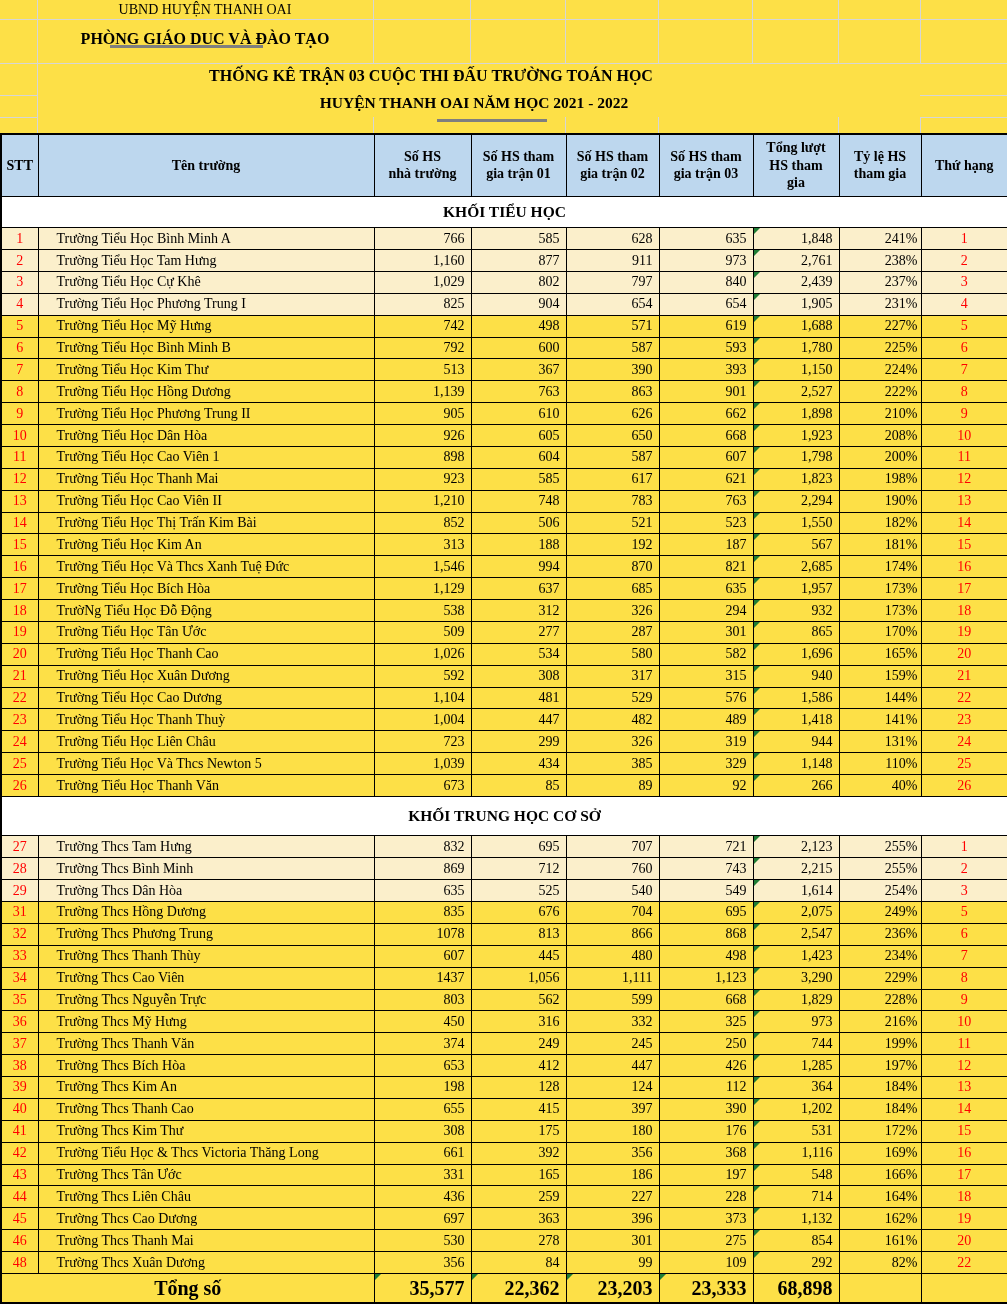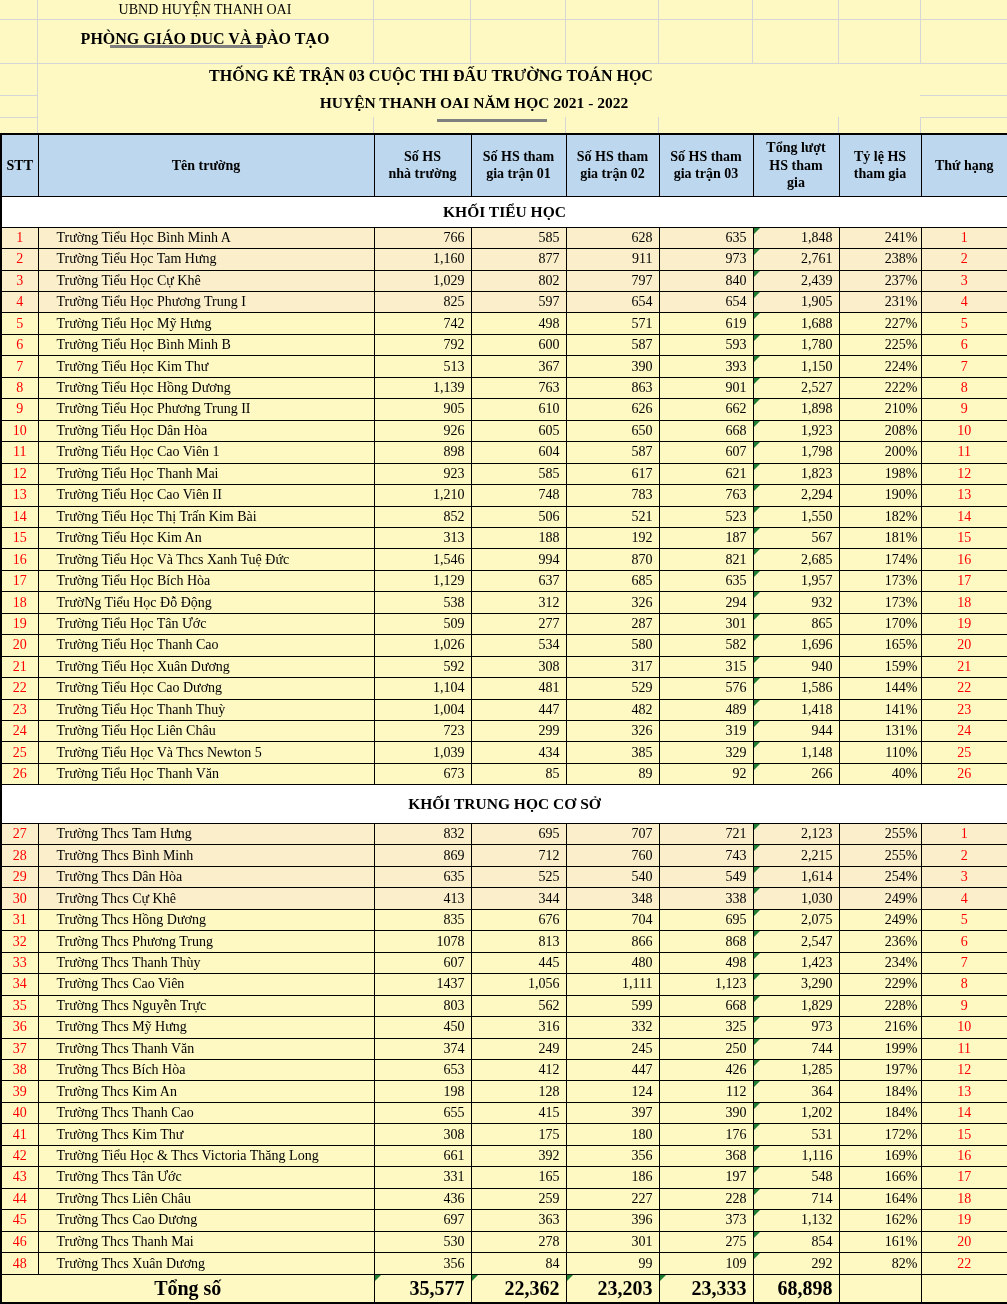--- a/index.html
+++ b/index.html
@@ -6,21 +6,21 @@
     --header-fill:#BDD7EE;
     --highlight-fill:#FBEFCB;
     --accent-red:#FF0000;
     --triangle-green:#1F7D35;
     --grid-faint:#D6D6D6;
     --underline-gray:#7F7F7F;
     --border-black:#000000;
   }
   html,body{margin:0;padding:0;background:#ffffff;}
   body{width:1007px;height:1304px;font-family:"Liberation Serif","DejaVu Serif",serif;color:#000;}
-  .sheet{position:relative;width:1007px;height:1304px;background:#fef9c3;overflow:hidden;}
+  .sheet{position:relative;width:1007px;height:1304px;background:#fde047;overflow:hidden;}
 
   
   .gl{position:absolute;background:var(--grid-faint);}
 
   .letterhead1{position:absolute;left:37px;top:2px;width:336px;text-align:center;font-size:14px;white-space:nowrap;}
   .letterhead2{position:absolute;left:37px;top:30px;width:336px;text-align:center;font-size:16px;font-weight:bold;white-space:nowrap;}
   .rule1{position:absolute;left:110px;top:45px;width:153px;height:3px;background:var(--underline-gray);}
   .title1{position:absolute;left:37px;top:67px;width:788px;text-align:center;font-size:16px;font-weight:bold;white-space:nowrap;}
   .title2{position:absolute;left:37px;top:94px;width:874px;text-align:center;font-size:15.5px;font-weight:bold;white-space:nowrap;}
   .rule2{position:absolute;left:437px;top:119px;width:110px;height:3px;background:var(--underline-gray);}
@@ -155,21 +155,21 @@
           <td class="num">797</td>
           <td class="num">840</td>
           <td class="num">2,439<span class="tri"></span></td>
           <td class="pct">237%</td>
           <td class="rank">3</td>
         </tr>
         <tr class="data hl">
           <td class="stt">4</td>
           <td class="name">Trường Tiểu Học Phương Trung I</td>
           <td class="num">825</td>
-          <td class="num">597</td>
+          <td class="num">904</td>
           <td class="num">654</td>
           <td class="num">654</td>
           <td class="num">1,905<span class="tri"></span></td>
           <td class="pct">231%</td>
           <td class="rank">4</td>
         </tr>
         <tr class="data">
           <td class="stt">5</td>
           <td class="name">Trường Tiểu Học Mỹ Hưng</td>
           <td class="num">742</td>
@@ -439,31 +439,20 @@
         <tr class="data hl">
           <td class="stt">29</td>
           <td class="name">Trường Thcs Dân Hòa</td>
           <td class="num">635</td>
           <td class="num">525</td>
           <td class="num">540</td>
           <td class="num">549</td>
           <td class="num">1,614<span class="tri"></span></td>
           <td class="pct">254%</td>
           <td class="rank">3</td>
-        </tr>
-        <tr class="data hl">
-          <td class="stt">30</td>
-          <td class="name">Trường Thcs Cự Khê</td>
-          <td class="num">413</td>
-          <td class="num">344</td>
-          <td class="num">348</td>
-          <td class="num">338</td>
-          <td class="num">1,030<span class="tri"></span></td>
-          <td class="pct">249%</td>
-          <td class="rank">4</td>
         </tr>
         <tr class="data">
           <td class="stt">31</td>
           <td class="name">Trường Thcs Hồng Dương</td>
           <td class="num">835</td>
           <td class="num">676</td>
           <td class="num">704</td>
           <td class="num">695</td>
           <td class="num">2,075<span class="tri"></span></td>
           <td class="pct">249%</td>

